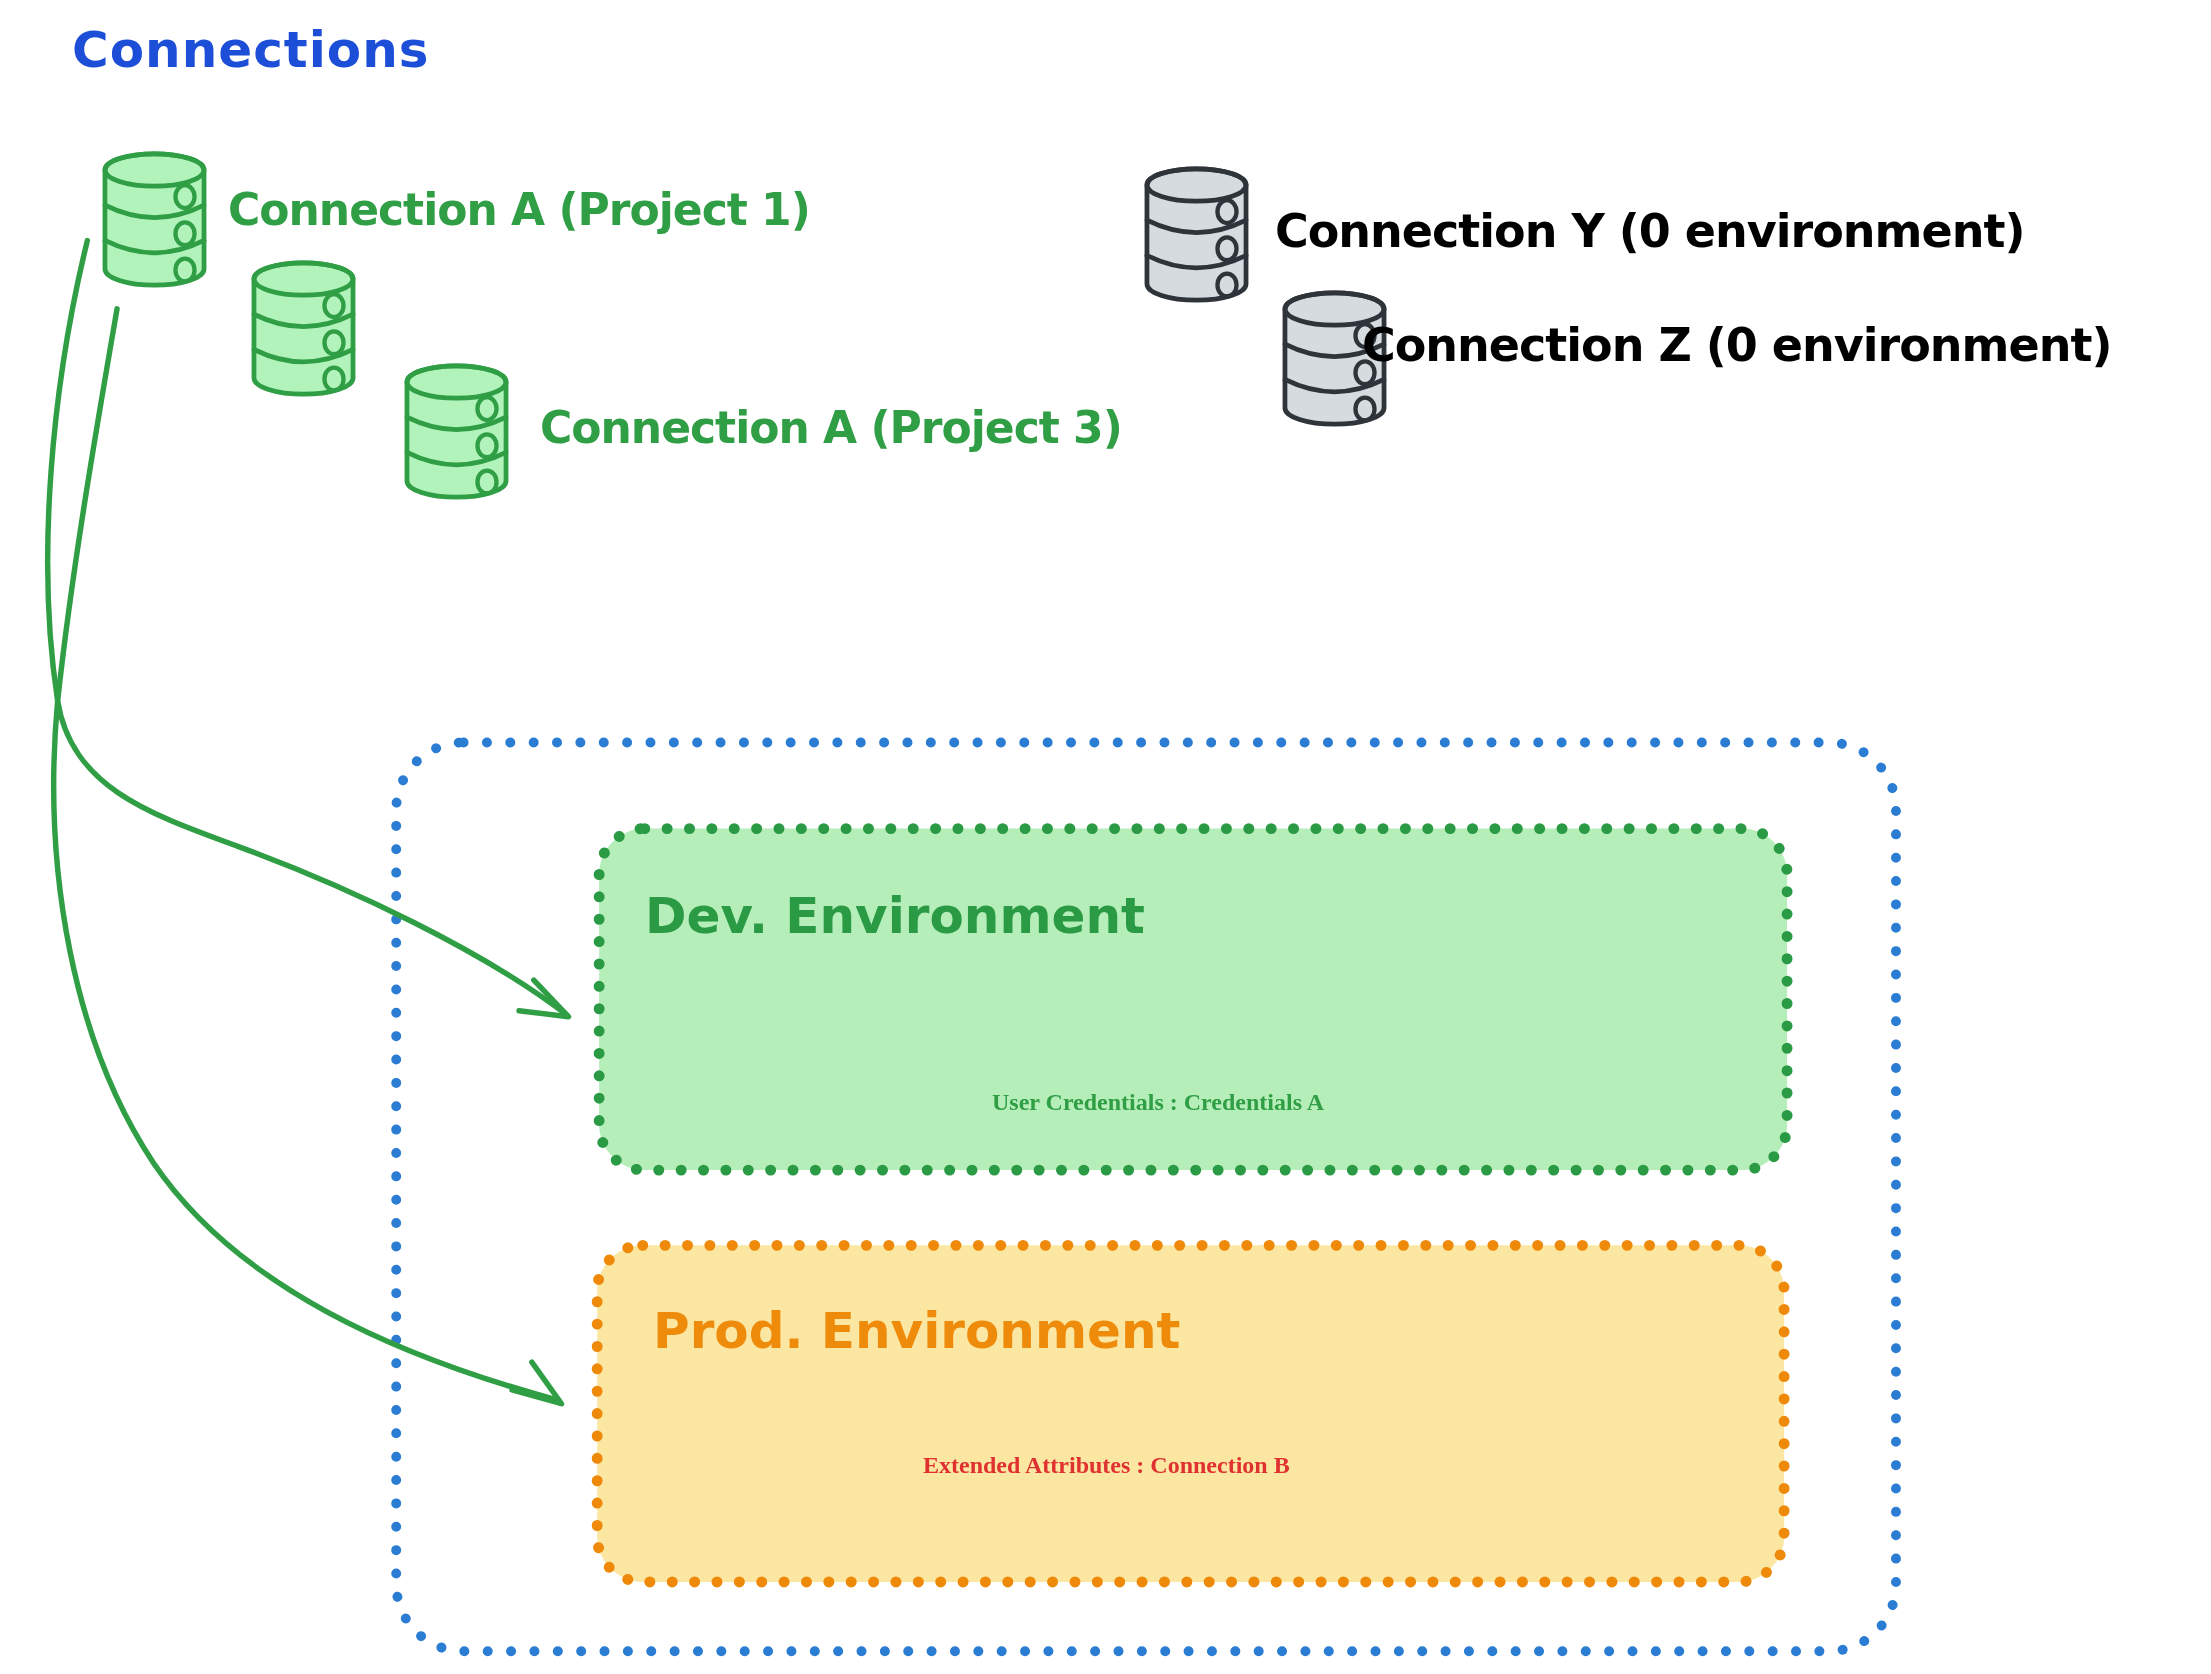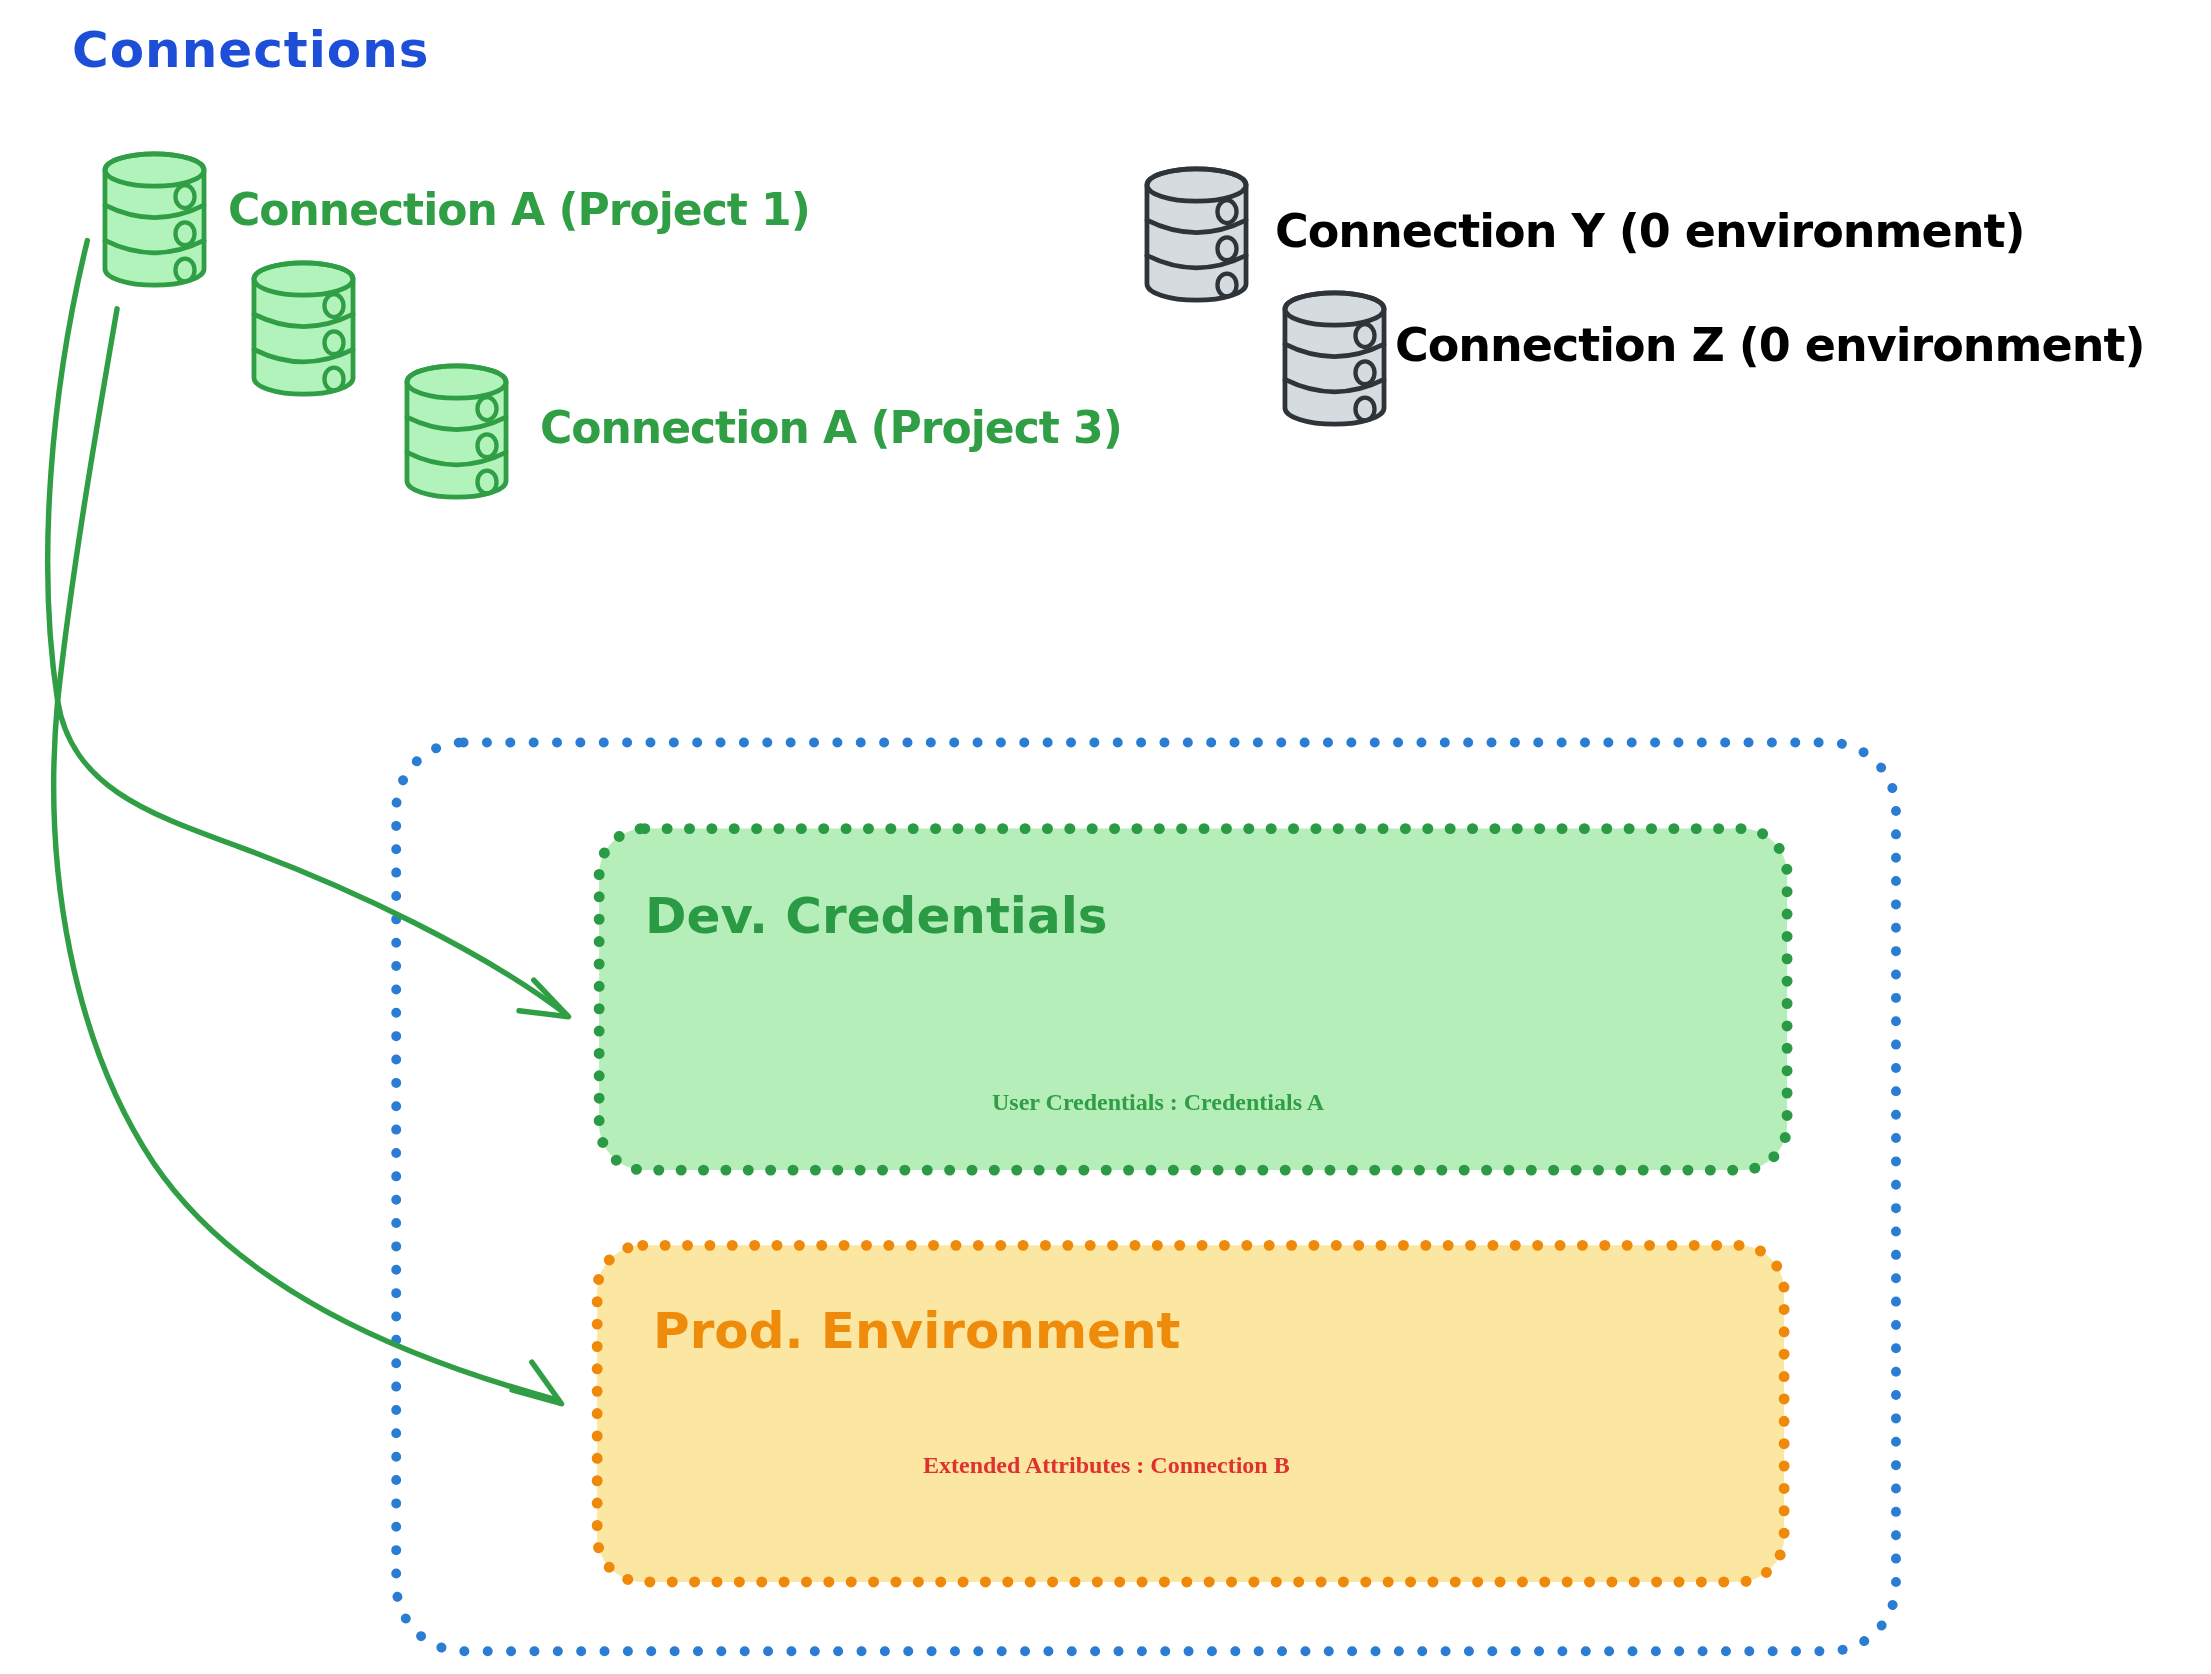--- a/index.html
+++ b/index.html
@@ -76,24 +76,24 @@
   <svg class="db-icon" style="left:1279px;top:288px;--db-fill:#d6dbe0;--db-stroke:#2e343a" viewBox="0 0 116 148">
       <use href="#db-symbol"></use>
     </svg>
 
   <div class="abs main-title">Connections</div>
 
   <div class="abs conn-label" style="left:228px;top:184px">Connection A (Project 1)</div>
   <div class="abs conn-label" style="left:540px;top:402px">Connection A (Project 3)</div>
 
   <div class="abs conn-label dark" style="left:1275px;top:204px">Connection Y (0 environment)</div>
-  <div class="abs conn-label dark" style="left:1395px;top:318px">Connection Z (0 environment)</div>
+  <div class="abs conn-label dark" style="left:1362px;top:318px">Connection Z (0 environment)</div>
 
 
-  <div class="abs env-title dev">Dev. Credentials</div>
+  <div class="abs env-title dev">Dev. Environment</div>
   <div class="abs mono dev-map">User Credentials : Credentials A</div>
 
   <div class="abs env-title prod">Prod. Environment</div>
   <div class="abs mono prod-map">
     <div>Extended Attributes : Connection B</div>
   </div>
 
 </div>
 
 

